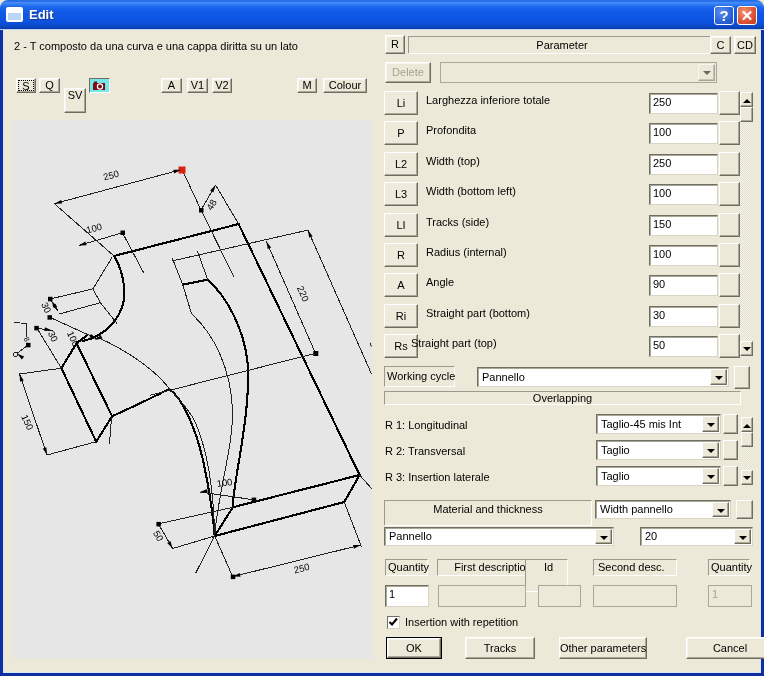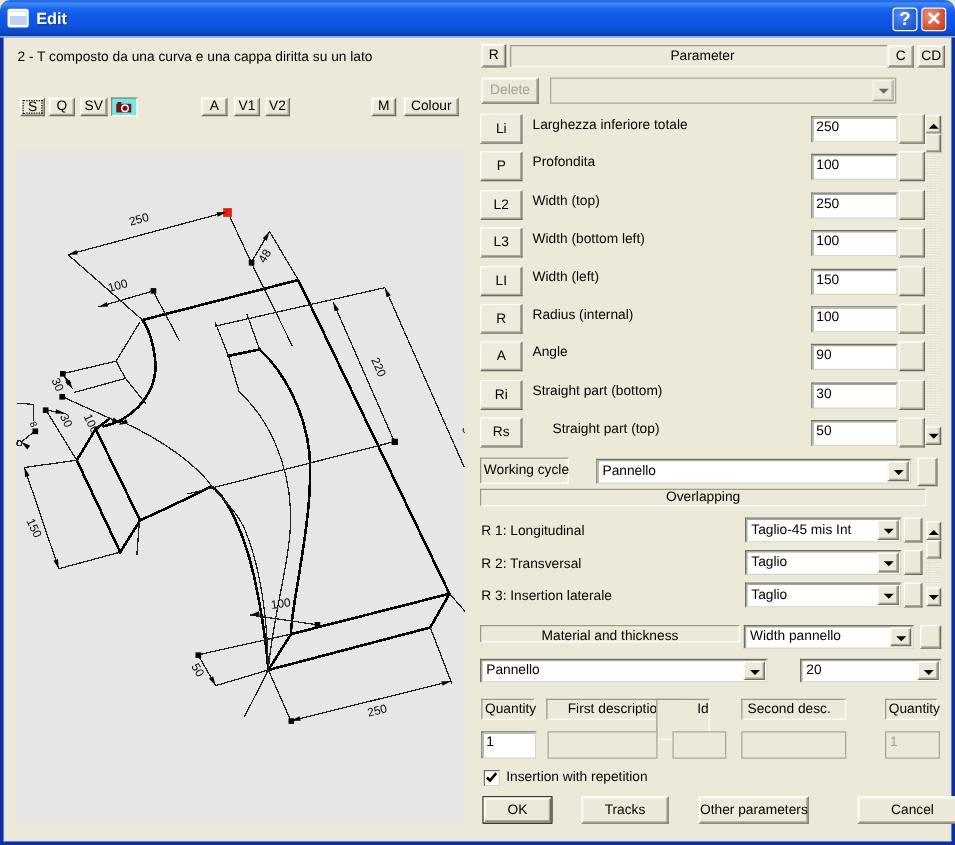--- a/index.html
+++ b/index.html
@@ -50,21 +50,21 @@
 <div class="abs" id="ilL"></div>
 <div class="abs" id="ilR"></div>
 <div class="abs" id="ilB"></div>
 
 <div class="abs" id="desc">2 - T composto da una curva e una cappa diritta su un lato</div>
 
 <div class="abs btn" style="left:16px;top:78px;width:20px;height:15px;line-height:13px">
     <span style="position:absolute;inset:1px;border:1px dotted #000;line-height:11px">S</span>
   </div>
 <div class="abs btn" style="left:39px;top:78px;width:21px;height:15px;line-height:13px">Q</div>
-<div class="abs btn" style="left:64px;top:78px;width:22px;height:15px;line-height:13px">SV</div>
+<div class="abs btn" style="left:64px;top:88px;width:22px;height:25px;line-height:13px">SV</div>
 <div class="abs btn" style="left:89px;top:78px;width:21px;height:15px;border-color:#6E6D60 #FFFFFF #FFFFFF #6E6D60;box-shadow:none">
     <div style="position:absolute;inset:0;background:#72E8E8"><svg width="19" height="13" viewBox="0 0 19 13">
         <path d="M4 4 L4 2.6 L7 2.6 L7 4 L15 4 L15 11 L3 11 L3 4 Z" fill="#7A0F14"></path>
         <circle cx="10" cy="7.5" r="2.6" fill="#7A0F14" stroke="#fff" stroke-width="1.2"></circle>
       </svg></div>
   </div>
 <div class="abs btn" style="left:161px;top:78px;width:21px;height:15px;line-height:13px">A</div>
 <div class="abs btn" style="left:187px;top:78px;width:21px;height:15px;line-height:13px">V1</div>
 <div class="abs btn" style="left:212px;top:78px;width:20px;height:15px;line-height:13px">V2</div>
 <div class="abs btn" style="left:297px;top:78px;width:20px;height:15px;line-height:13px">M</div>
@@ -195,37 +195,37 @@
 <div class="abs gbtn" style="left:719px;top:121.4px"></div>
 <div class="abs rowbtn" style="left:384px;top:151.8px">L2</div>
 <div class="abs lbl" style="left:426px;top:154.8px">Width (top)</div>
 <div class="abs inp" style="left:649px;top:153.8px;width:69px;height:21px">250</div>
 <div class="abs gbtn" style="left:719px;top:151.8px"></div>
 <div class="abs rowbtn" style="left:384px;top:182.2px">L3</div>
 <div class="abs lbl" style="left:426px;top:185.2px">Width (bottom left)</div>
 <div class="abs inp" style="left:649px;top:184.2px;width:69px;height:21px">100</div>
 <div class="abs gbtn" style="left:719px;top:182.2px"></div>
 <div class="abs rowbtn" style="left:384px;top:212.6px">LI</div>
-<div class="abs lbl" style="left:426px;top:215.6px">Width (left)</div>
+<div class="abs lbl" style="left:426px;top:215.6px">Tracks (side)</div>
 <div class="abs inp" style="left:649px;top:214.6px;width:69px;height:21px">150</div>
 <div class="abs gbtn" style="left:719px;top:212.6px"></div>
 <div class="abs rowbtn" style="left:384px;top:243.0px">R</div>
 <div class="abs lbl" style="left:426px;top:246.0px">Radius (internal)</div>
 <div class="abs inp" style="left:649px;top:245.0px;width:69px;height:21px">100</div>
 <div class="abs gbtn" style="left:719px;top:243.0px"></div>
 <div class="abs rowbtn" style="left:384px;top:273.4px">A</div>
 <div class="abs lbl" style="left:426px;top:276.4px">Angle</div>
 <div class="abs inp" style="left:649px;top:275.4px;width:69px;height:21px">90</div>
 <div class="abs gbtn" style="left:719px;top:273.4px"></div>
 <div class="abs rowbtn" style="left:384px;top:303.8px">Ri</div>
 <div class="abs lbl" style="left:426px;top:306.8px">Straight part (bottom)</div>
 <div class="abs inp" style="left:649px;top:305.8px;width:69px;height:21px">30</div>
 <div class="abs gbtn" style="left:719px;top:303.8px"></div>
 <div class="abs rowbtn" style="left:384px;top:334.2px">Rs</div>
-<div class="abs lbl" style="left:442px;top:337.2px">Straight part (top)</div>
+<div class="abs lbl" style="left:411px;top:337.2px">Straight part (top)</div>
 <div class="abs inp" style="left:649px;top:336.2px;width:69px;height:21px">50</div>
 <div class="abs gbtn" style="left:719px;top:334.2px"></div>
 
 <div class="abs sb uarr" style="left:740px;top:92px;width:13px;height:15px"></div>
 <div class="abs sb" style="left:740px;top:107px;width:13px;height:15px"></div>
 <div class="abs sbt" style="left:740px;top:122px;width:13px;height:219px"></div>
 <div class="abs sb darr" style="left:740px;top:341px;width:13px;height:15px"></div>
 
 <div class="abs sunkp" style="left:384px;top:366px;width:71px;height:21px;line-height:19px;text-align:left;padding-left:2px">Working cycle</div>
 <div class="abs combo" style="left:477px;top:367px;width:252px;height:20px">
@@ -253,38 +253,38 @@
     <span class="cval">Taglio</span>
     <span class="carr"></span>
   </div>
 <div class="abs gbtn" style="left:723px;top:466px;width:15px;height:20px"></div>
 
 <div class="abs sb uarr" style="left:741px;top:417px;width:12px;height:15px"></div>
 <div class="abs sb" style="left:741px;top:432px;width:12px;height:15px"></div>
 <div class="abs sbt" style="left:741px;top:447px;width:12px;height:23px"></div>
 <div class="abs sb darr" style="left:741px;top:470px;width:12px;height:15px"></div>
 
-<div class="abs sunkp" style="left:384px;top:500px;width:208px;height:14px;line-height:17px">Material and thickness</div>
+<div class="abs sunkp" style="left:384px;top:500px;width:208px;height:26px;line-height:17px">Material and thickness</div>
 <div class="abs combo" style="left:595px;top:500px;width:136px;height:19px">
     <span class="cval" style="top:2px">Width pannello</span>
     <span class="carr"></span>
   </div>
 <div class="abs gbtn" style="left:736px;top:500px;width:17px;height:19px"></div>
 <div class="abs combo" style="left:384px;top:527px;width:230px;height:19px">
     <span class="cval" style="top:2px">Pannello</span>
     <span class="carr"></span>
   </div>
 <div class="abs combo" style="left:640px;top:527px;width:113px;height:19px">
     <span class="cval" style="top:2px">20</span>
     <span class="carr"></span>
   </div>
 
 <div class="abs sunkp" style="left:385px;top:559px;width:43px;height:17px;line-height:15px;text-align:left;padding-left:2px">Quantity</div>
 <div class="abs sunkp" style="left:437px;top:559px;width:108px;height:17px;line-height:15px;text-align:center;padding-left:4px">First description</div>
-<div class="abs sunkp" style="left:525px;top:559px;width:43px;height:33px;line-height:15px;text-align:right;padding-left:4px">Id</div>
+<div class="abs sunkp" style="left:525px;top:559px;width:43px;height:33px;line-height:15px;text-align:center;padding-left:4px">Id</div>
 <div class="abs sunkp" style="left:593px;top:559px;width:84px;height:17px;line-height:15px;text-align:left;padding-left:4px">Second desc.</div>
 <div class="abs sunkp" style="left:708px;top:559px;width:42px;height:17px;line-height:15px;text-align:left;padding-left:2px">Quantity</div>
 <div class="abs inp" style="left:385px;top:585px;width:44px;height:22px">1</div>
 <div class="abs dinp" style="left:438px;top:585px;width:88px;height:22px"></div>
 <div class="abs dinp" style="left:538px;top:585px;width:43px;height:22px"></div>
 <div class="abs dinp" style="left:593px;top:585px;width:84px;height:22px"></div>
 <div class="abs dinp" style="left:708px;top:585px;width:44px;height:22px">1</div>
 
 <div class="abs ck">
     <svg width="11" height="11" viewBox="0 0 11 11" style="position:absolute;left:0;top:0">

